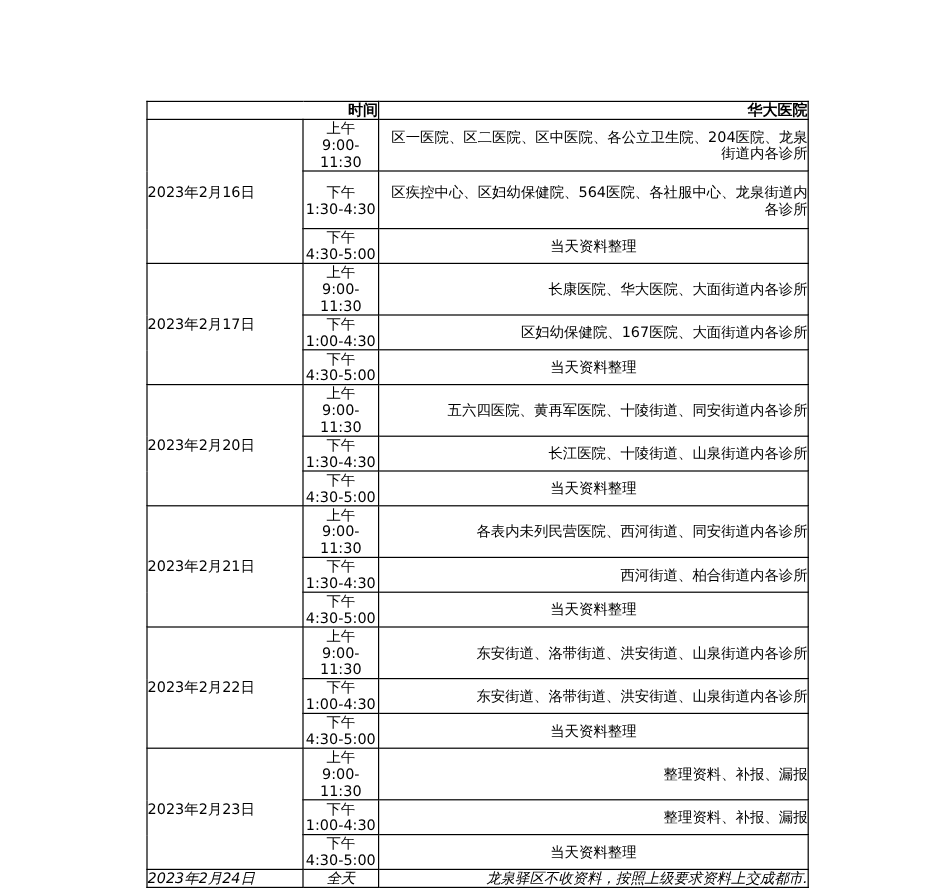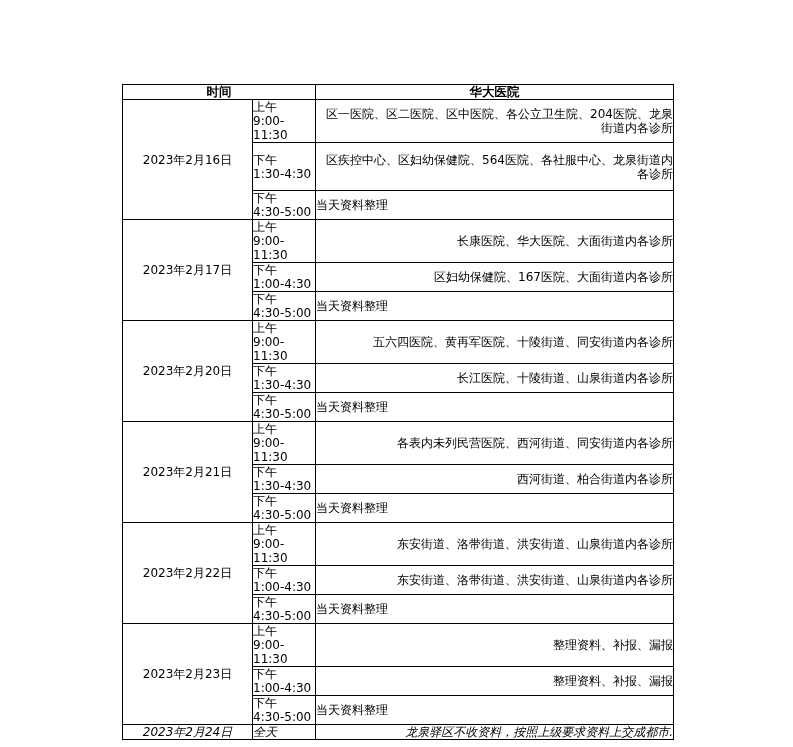--- a/index.html
+++ b/index.html
@@ -29,40 +29,41 @@
   table.schedule td {
     border: 1px solid #000000;
     padding: 0;
     font-size: 12px;
     line-height: 14px;
     vertical-align: middle;
     overflow: hidden;
   }
   table.schedule th {
     font-weight: bold;
-    text-align: center;
+    text-align: right;
     height: 13px;
     font-size: 12.5px;
   }
   td.date {
+    text-align: left;
+  }
+  td.time {
     text-align: center;
-  }
-  td.time {
     line-height: 13px;
   }
   td.time .period,
   td.time .range {
     display: block;
   }
   td.unit {
     text-align: right;
     padding: 1px 4px;
   }
   td.unit.center {
-    text-align: left;
+    text-align: center;
   }
   tr.r29 { height: 29px; }
   tr.r33 { height: 33px; }
   tr.r48 { height: 48px; }
   tr.r14 { height: 14px; font-style: italic; }
 </style>
 </head>
 <body>
 
 <div class="sheet">

